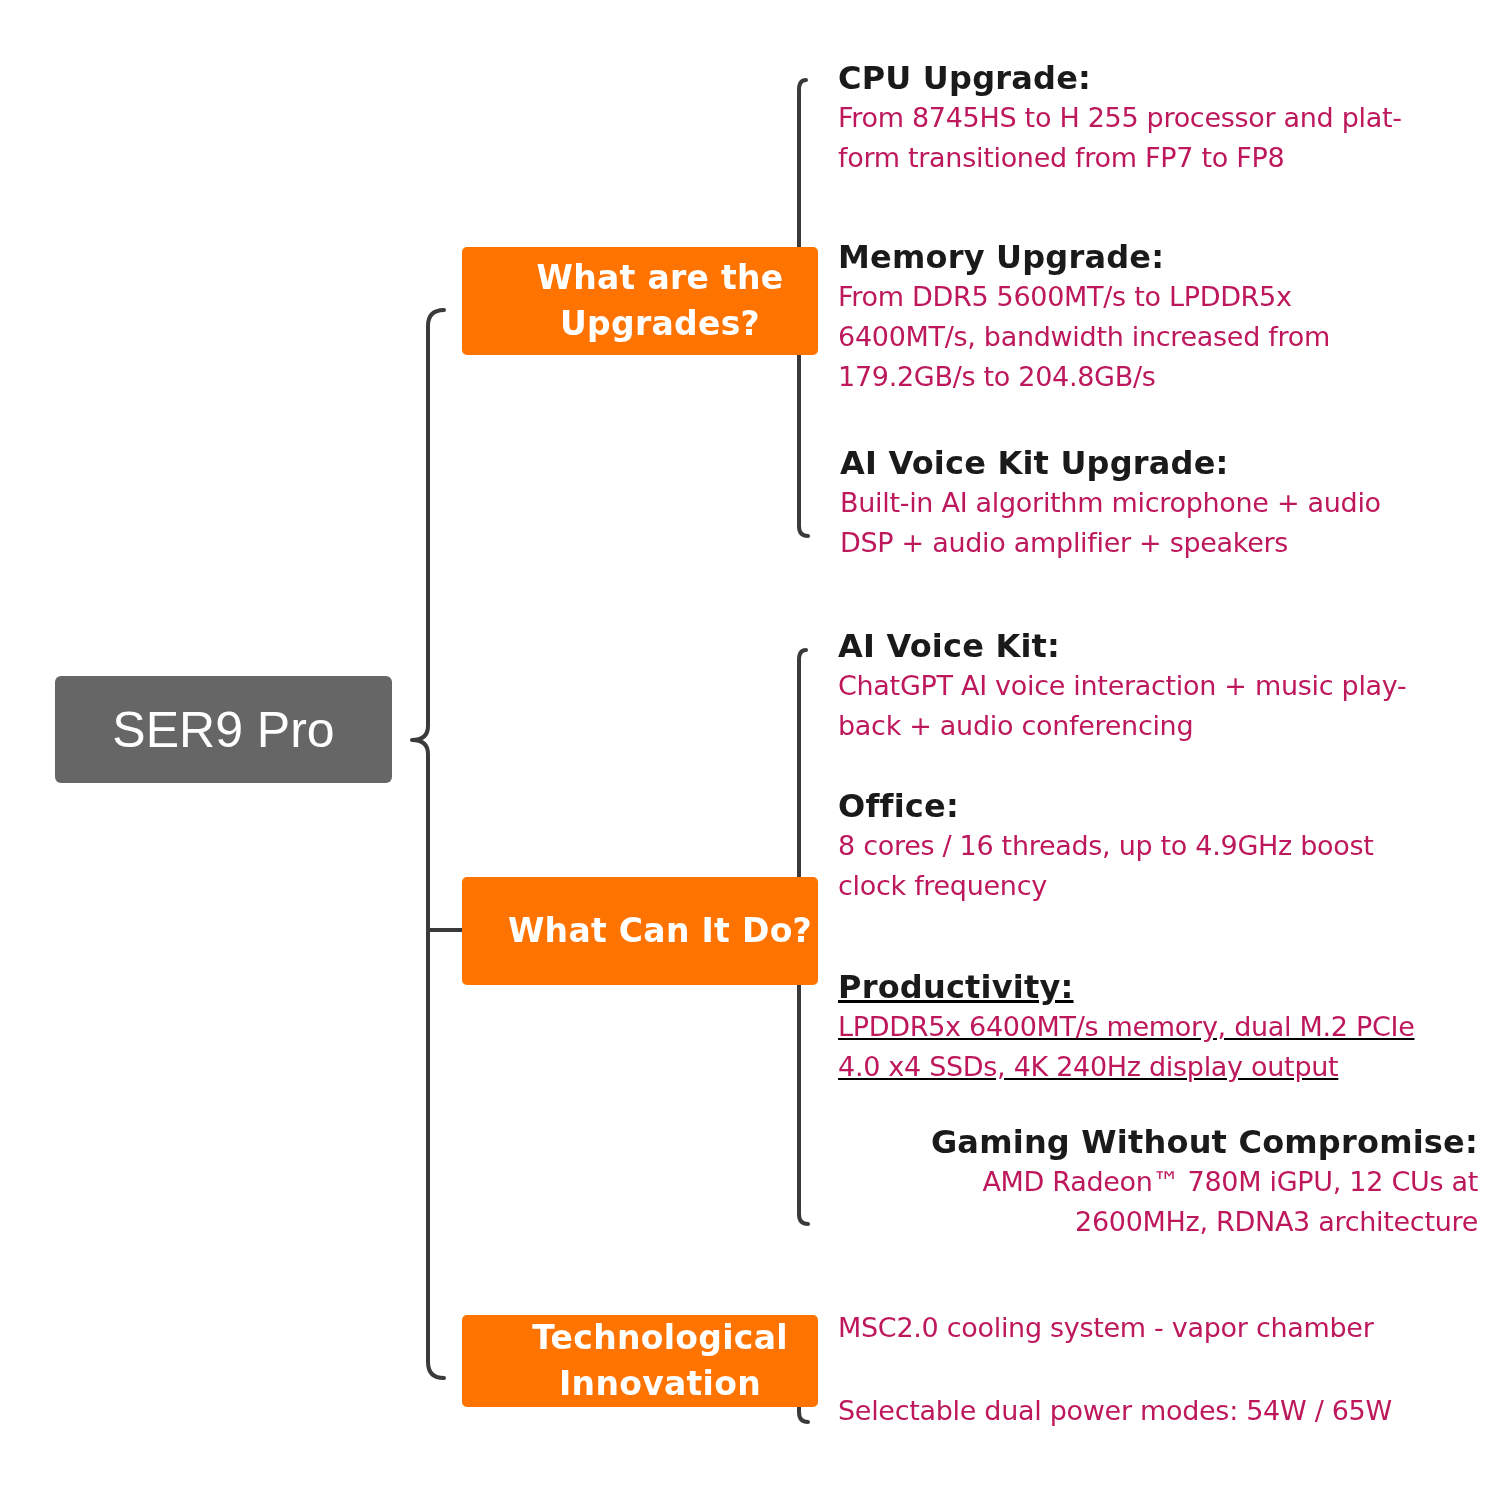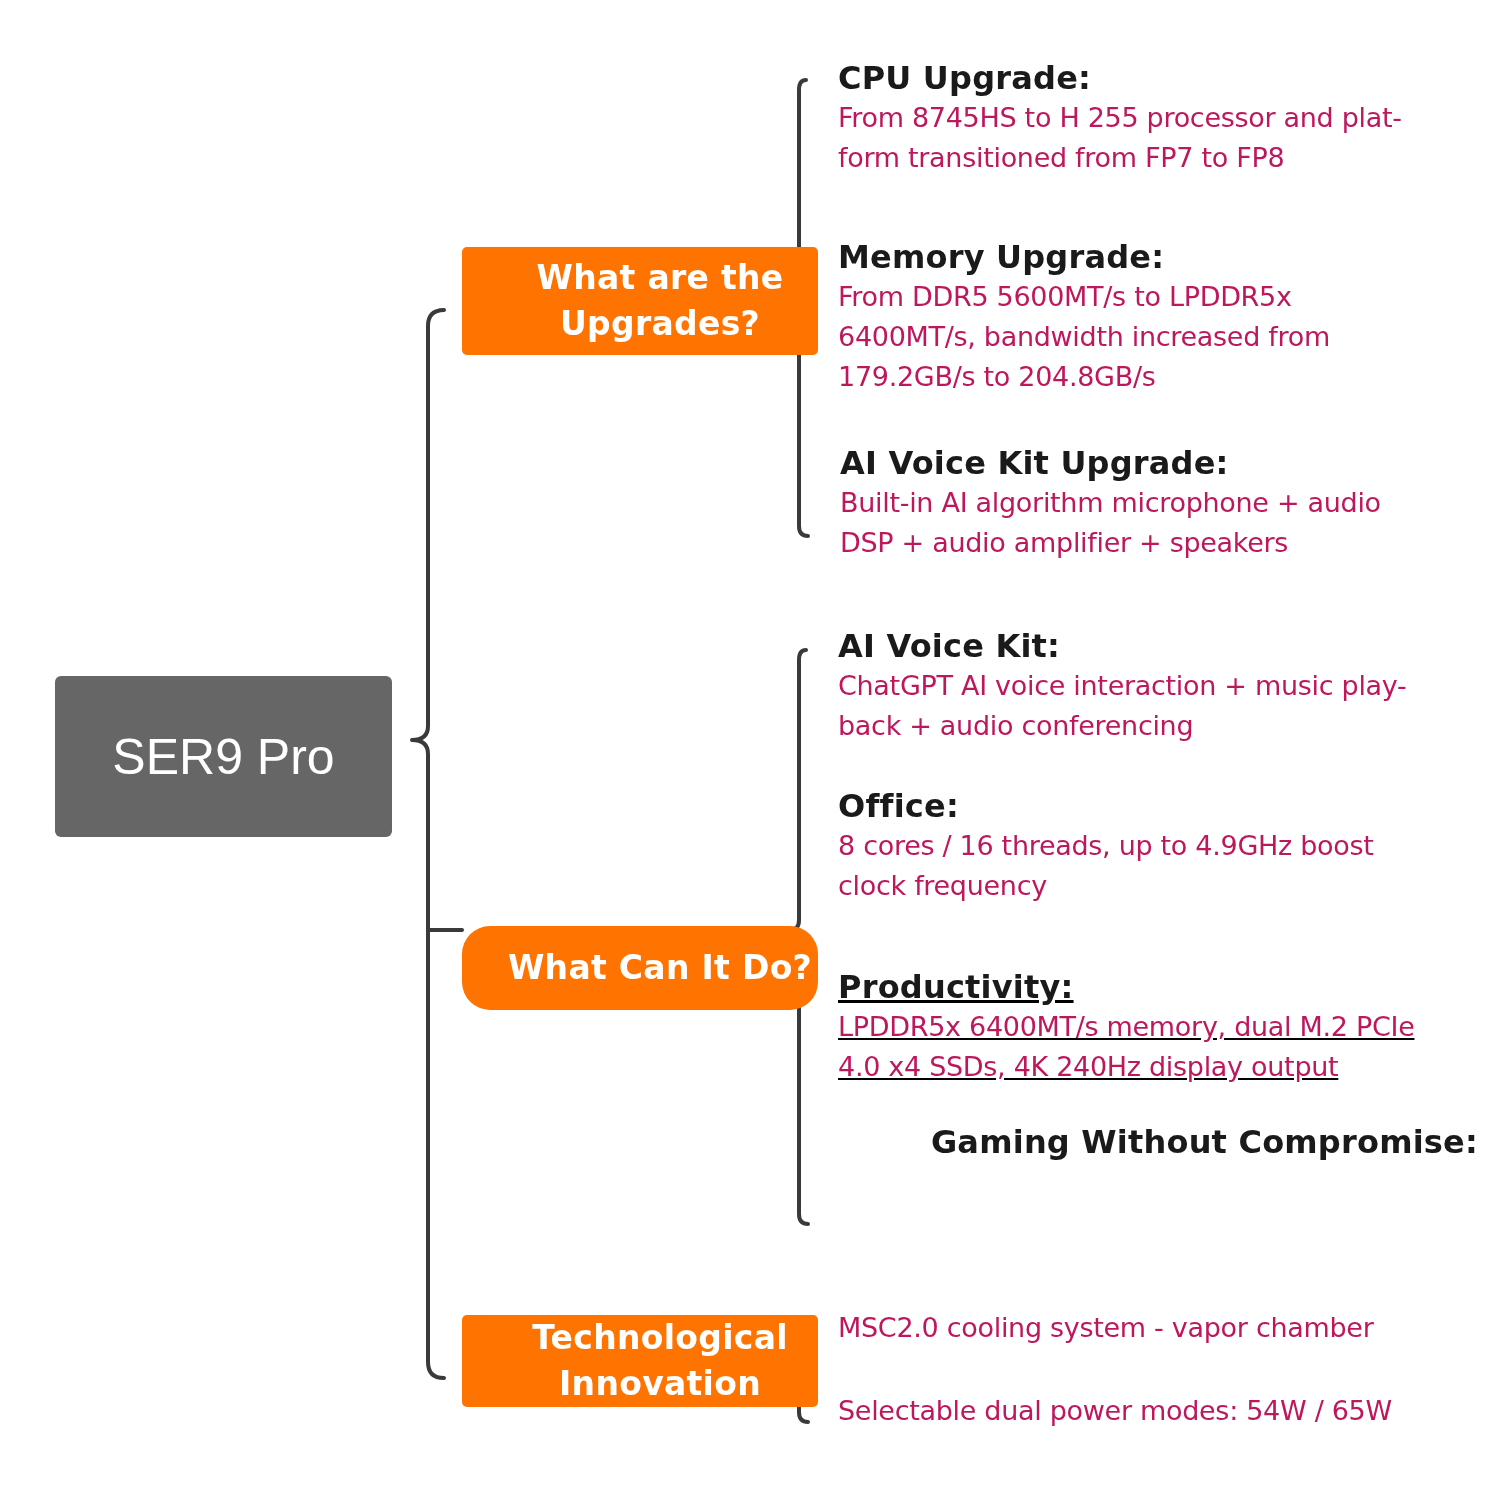--- a/index.html
+++ b/index.html
@@ -1,20 +1,20 @@
 <!DOCTYPE html>
 <html><head>
   <meta charset="utf-8">
   <style>
     html, body { margin: 0; padding: 0; background: #ffffff; }
     body { width: 1500px; height: 1500px; position: relative; overflow: hidden;
            font-family: "DejaVu Sans", sans-serif; }
     #connectors { position: absolute; left: 0; top: 0; width: 1500px; height: 1500px; }
     .root-node {
-      position: absolute; left: 55px; top: 676px; width: 337px; height: 161px;
+      position: absolute; left: 55px; top: 676px; width: 337px; height: 107px;
       background: #666666; border-radius: 6px; color: #ffffff;
       display: flex; align-items: center; justify-content: center;
       font-family: "Liberation Sans", sans-serif; font-size: 50px; font-weight: normal;
     }
     .branch-node {
       position: absolute; left: 462px; width: 316px; background: #ff7300; border-radius: 5px;
       color: #ffffff; display: flex; align-items: center; justify-content: center;
       text-align: center; font-family: "DejaVu Sans", sans-serif; font-weight: bold;
       font-size: 33px; line-height: 46px; letter-spacing: 0.3px; padding-left: 40px;
     }
@@ -43,21 +43,21 @@
 
 <div class="root-node">
   <span>SER9 Pro</span>
 </div>
 
 <div class="branch-node" style="top:247px;height:108px;">
   <span style="white-space:pre-line;">What are the
 Upgrades?</span>
 </div>
 
-<div class="branch-node" style="top:926px;height:84px;border-radius:28px;">
+<div class="branch-node" style="top:877px;height:108px;">
   <span style="white-space:pre-line;">What Can It Do?</span>
 </div>
 
 <div class="branch-node" style="top:1315px;height:92px;">
   <span style="white-space:pre-line;">Technological
 Innovation</span>
 </div>
 
 <div class="leaf" style="top:58px;">
   <div class="leaf-title">CPU Upgrade:</div>
@@ -86,20 +86,22 @@
   <div class="leaf-text">8 cores / 16 threads, up to 4.9GHz boost
 clock frequency</div>
 </div>
 <div class="leaf" style="top:967px;text-decoration:underline;">
   <div class="leaf-title">Productivity:</div>
   <div class="leaf-text">LPDDR5x 6400MT/s memory, dual M.2 PCIe
 4.0 x4 SSDs, 4K 240Hz display output</div>
 </div>
 <div class="leaf" style="top:1122px;text-align:right;">
   <div class="leaf-title">Gaming Without Compromise:</div>
+  <div class="leaf-text">AMD Radeon™ 780M iGPU, 12 CUs at
+2600MHz, RDNA3 architecture</div>
 </div>
 
 <div class="leaf" style="top:1308px;">
   <div class="leaf-text">MSC2.0 cooling system - vapor chamber</div>
 </div>
 <div class="leaf" style="top:1391px;">
   <div class="leaf-text">Selectable dual power modes: 54W / 65W</div>
 </div>
 
 </body></html>

